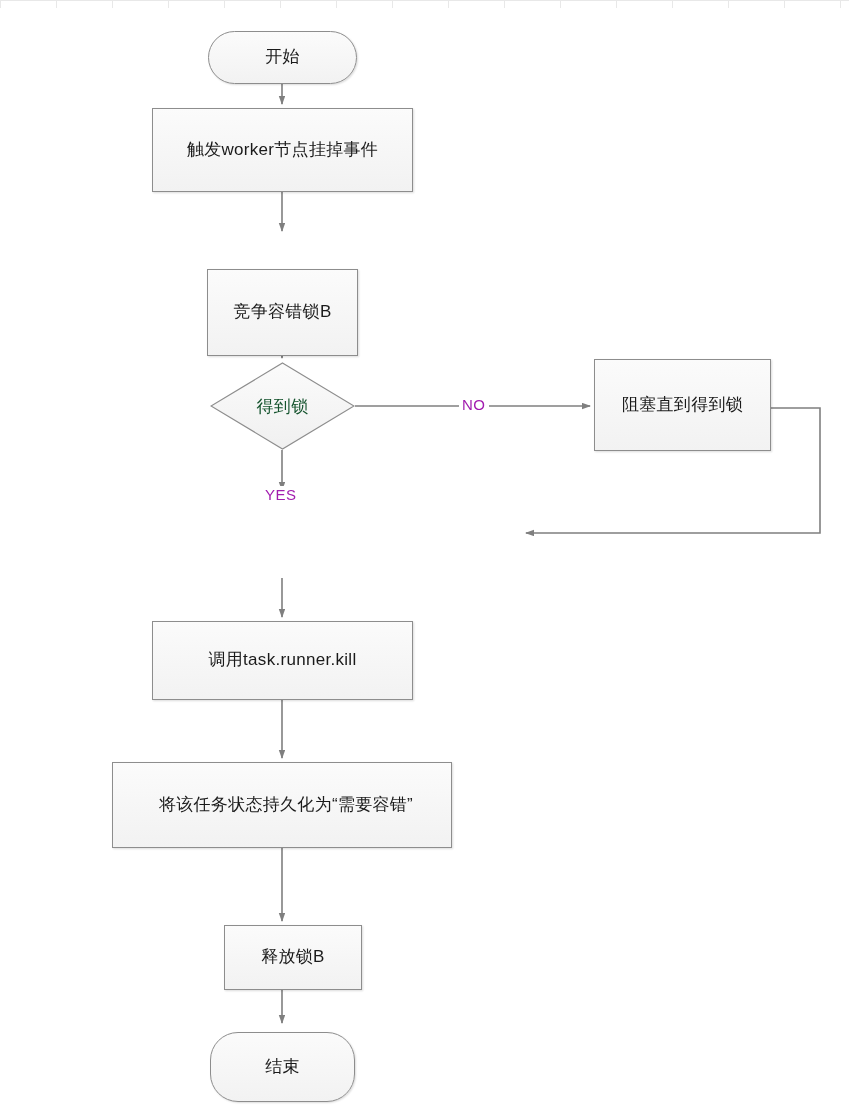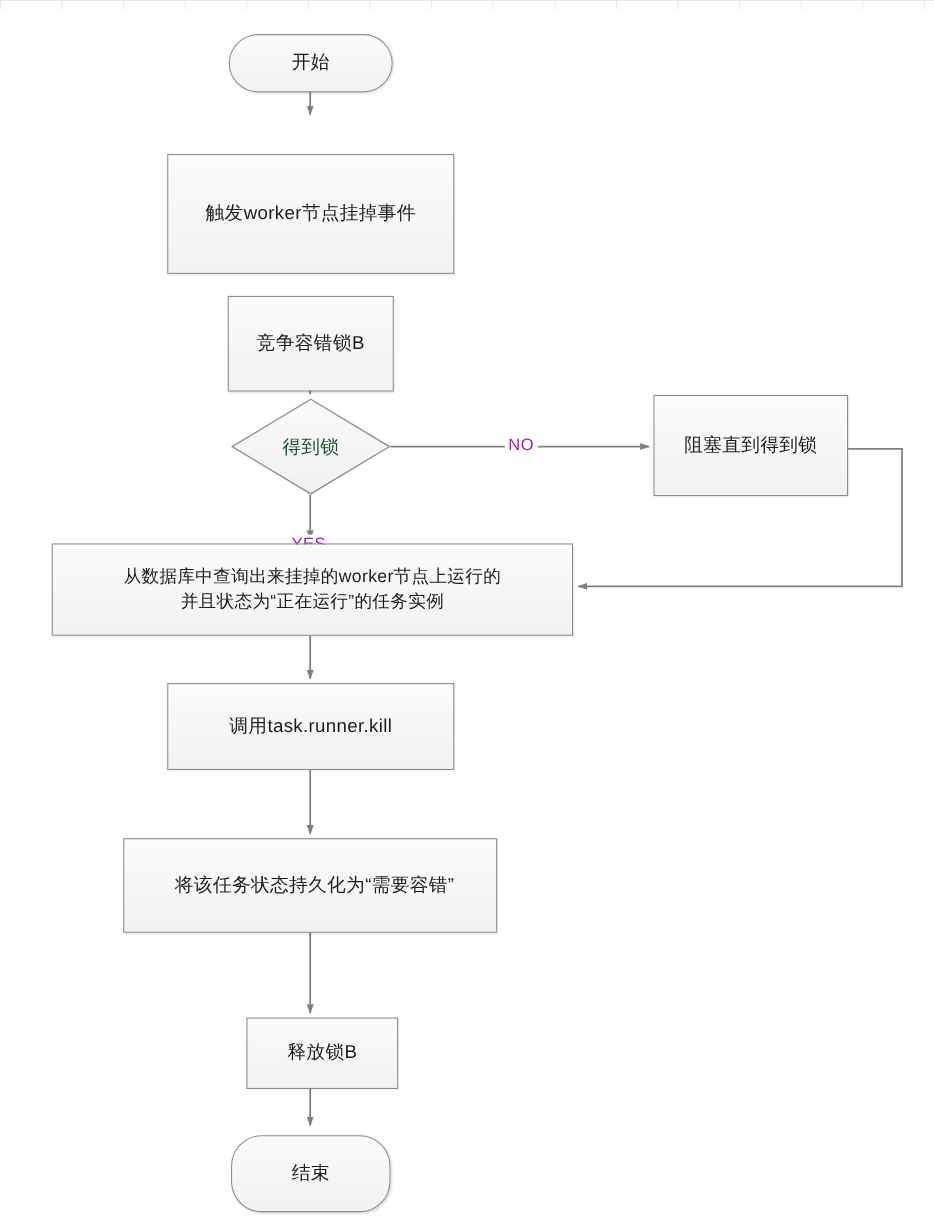--- a/index.html
+++ b/index.html
@@ -124,21 +124,21 @@
       <path d="M282,848 L282,921" marker-end="url(#arrow)"></path>
 
       <path d="M282,990 L282,1023" marker-end="url(#arrow)"></path>
     </g>
   </svg>
 
   <div class="node terminator" style="left:208px; top:12px; width:149px; height:53px;margin-top:19px;">
     <span class="label">开始</span>
   </div>
 
-  <div class="node" style="left:152px; top:108px; width:261px; height:109px;margin-top:32px;">
+  <div class="node" style="left:152px; top:108px; width:261px; height:84px;">
     <span class="label">触发worker节点挂掉事件</span>
   </div>
 
   <div class="node" style="left:207px; top:235px; width:151px; height:87px;margin-top:34px;">
     <span class="label">竞争容错锁B</span>
   </div>
 
   <div class="diamond-wrap" style="left:210px; top:362px; width:145px; height:88px;">
     <svg width="145" height="88" viewBox="0 0 145 88" xmlns="http://www.w3.org/2000/svg">
       <defs>
@@ -153,24 +153,20 @@
   </div>
 
   <div class="edge-label" style="left:459px; top:396px;">NO</div>
 
   <div class="edge-label" style="left:262px; top:486px;">YES</div>
 
   <div class="node" style="left:594px; top:359px; width:177px; height:92px;">
     <span class="label">阻塞直到得到锁</span>
   </div>
 
-  <div class="node" style="left:47px; top:494px; width:474px; height:84px; font-size:16px;">
-    <span class="label">从数据库中查询出来挂掉的worker节点上运行的
-并且状态为“正在运行”的任务实例</span>
-  </div>
 
   <div class="node" style="left:152px; top:621px; width:261px; height:79px;">
     <span class="label">调用task.runner.kill</span>
   </div>
 
   <div class="node" style="left:112px; top:762px; width:340px; height:86px;padding-left:16px;">
     <span class="label">将该任务状态持久化为“需要容错”</span>
   </div>
 
   <div class="node" style="left:224px; top:925px; width:138px; height:65px;">

